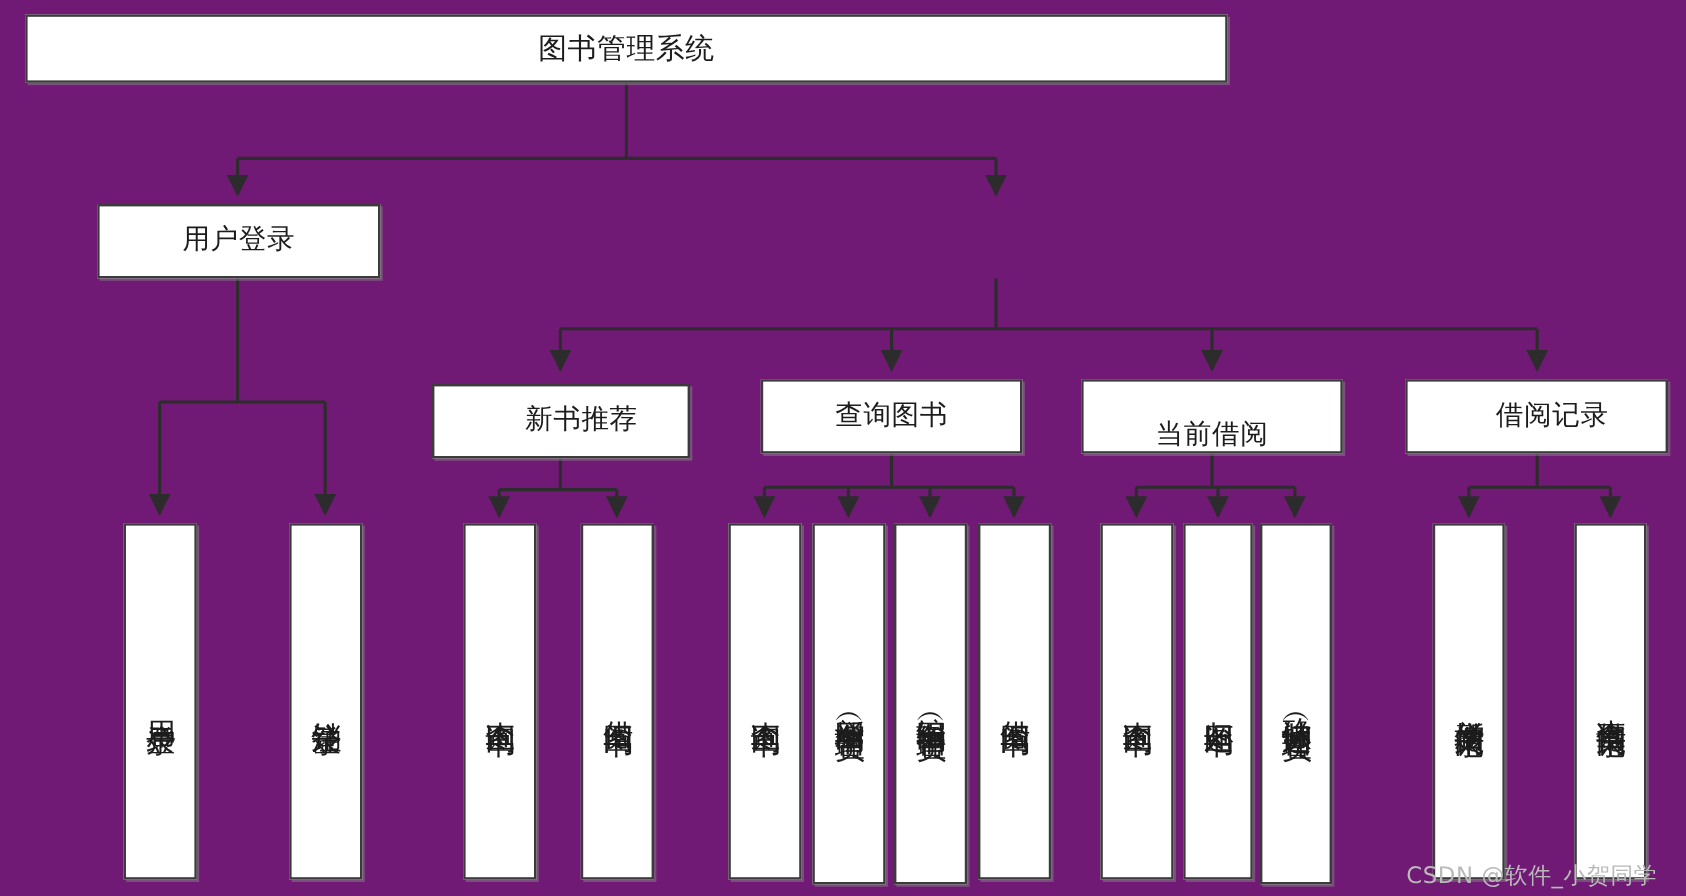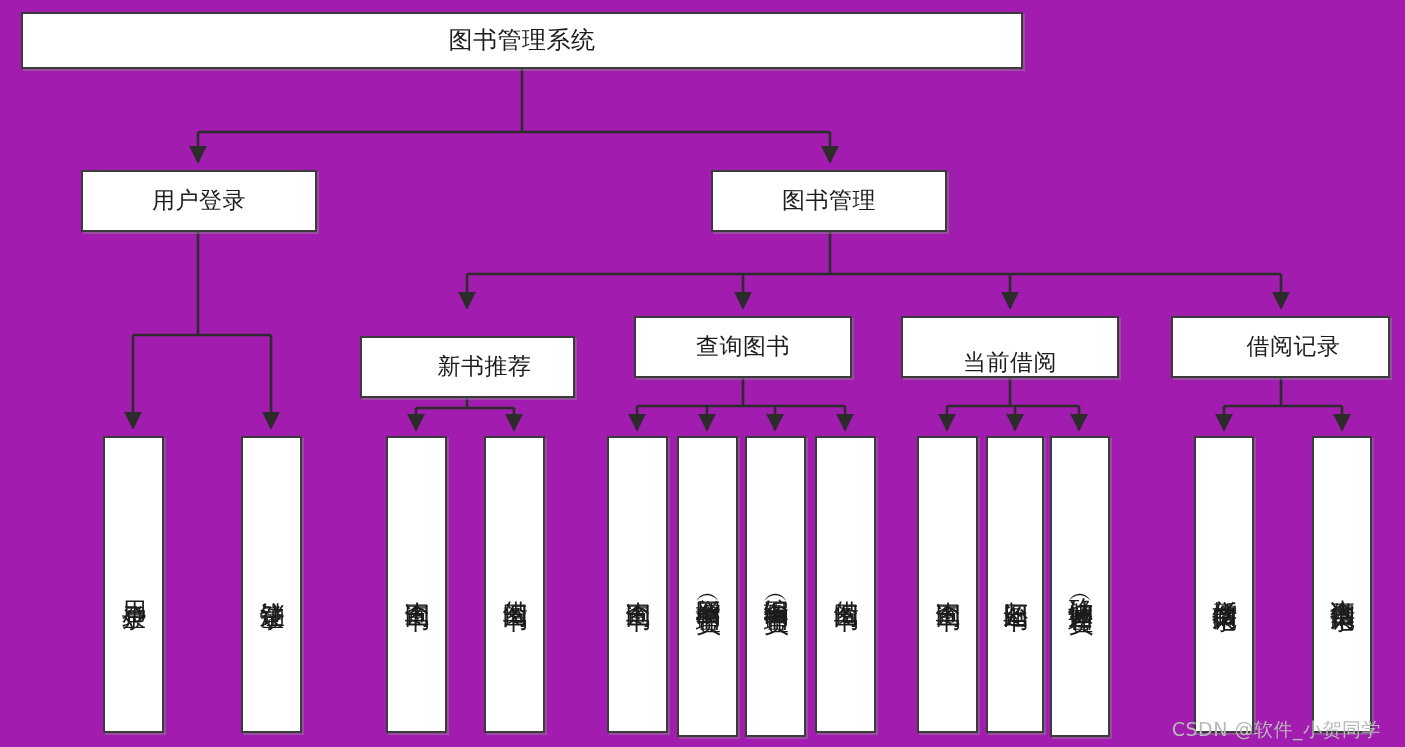--- a/index.html
+++ b/index.html
@@ -4,21 +4,21 @@
 <style>
   html,body{margin:0;padding:0;background:#ffffff;}
   body{
     font-family:"DejaVu Sans","Liberation Sans",sans-serif;
     -webkit-font-smoothing:antialiased;
   }
   #canvas{
     position:relative;
     width:1405px;
     height:747px;
-    background:#a21caf;
+    background:#701a75;
     overflow:hidden;
   }
   svg.wires{
     position:absolute;
     left:0;top:0;
     width:1405px;height:747px;
     pointer-events:none;
   }
   .node{
     position:absolute;
@@ -124,25 +124,22 @@
   </svg>
 
   <div class="node h root" style="left:21px;top:12px;width:1002px;height:57px;">
     <span class="lbl">图书管理系统</span>
   </div>
 
   <div class="node h" style="left:81px;top:170px;width:236px;height:62px;">
     <span class="lbl">用户登录</span>
   </div>
 
-  <div class="node h" style="left:711px;top:170px;width:236px;height:62px;">
-    <span class="lbl">图书管理</span>
-  </div>
-
-  <div class="node h" style="left:360px;top:336px;width:215px;height:62px;padding-left:34px;">
+
+  <div class="node h" style="left:360px;top:320px;width:215px;height:62px;padding-left:34px;">
     <span class="lbl">新书推荐</span>
   </div>
 
   <div class="node h" style="left:634px;top:316px;width:218px;height:62px;">
     <span class="lbl">查询图书</span>
   </div>
 
   <div class="node h" style="left:901px;top:316px;width:218px;height:62px;align-items:flex-end;">
     <span class="lbl">当前借阅</span>
   </div>

